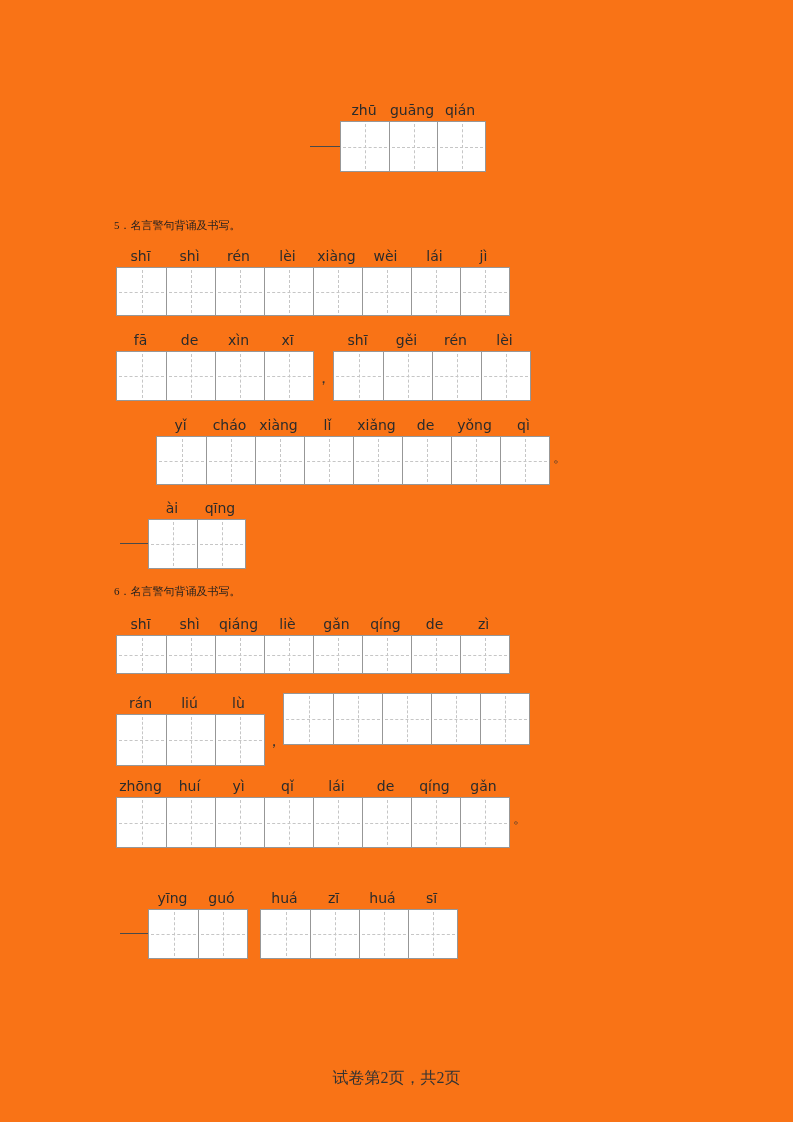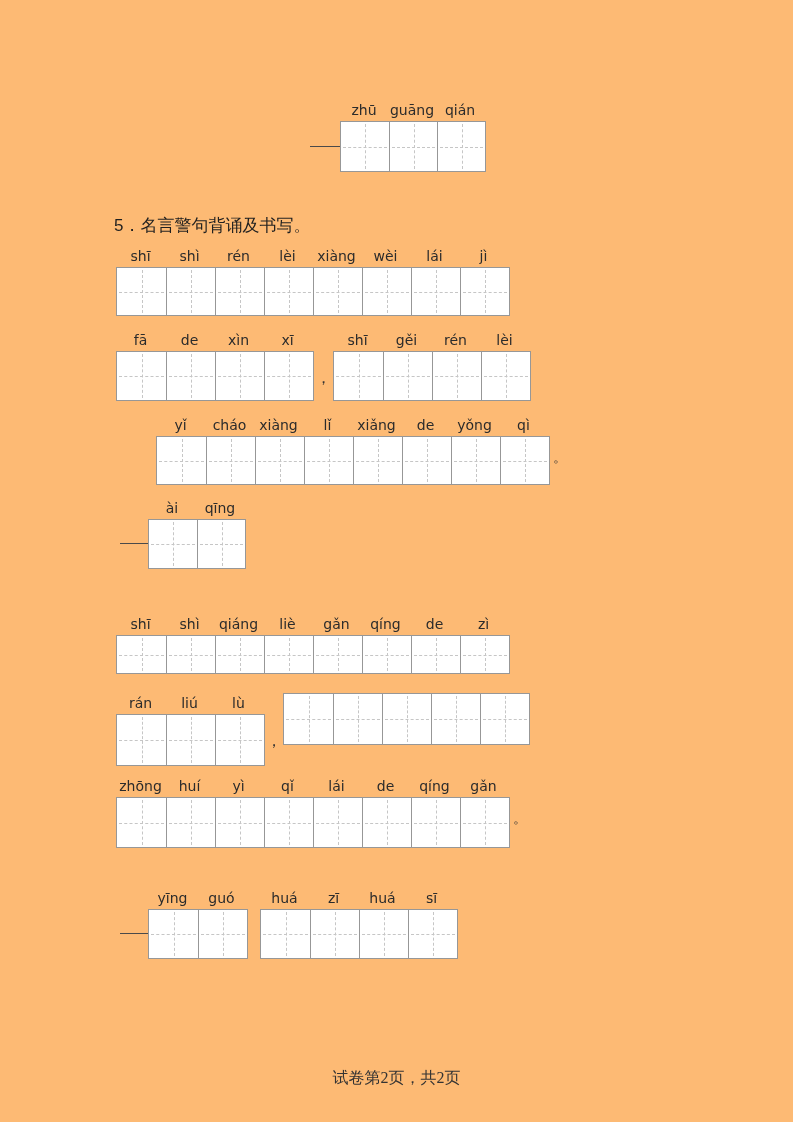--- a/index.html
+++ b/index.html
@@ -1,17 +1,17 @@
 <!DOCTYPE html>
 <html><head>
 <meta charset="utf-8">
 <style>
   html,body{margin:0;padding:0;background:#ffffff;}
   .page{
-    position:relative;width:793px;height:1122px;background:#fdba74;
+    position:relative;width:793px;height:1122px;background:#f97316;
     font-family:"DejaVu Sans",sans-serif;overflow:hidden;
   }
   
   .block{position:absolute;display:flex;align-items:flex-start;}
   .group{display:flex;flex-direction:column;}
   .labels{display:flex;height:21px;align-items:flex-end;}
   .label{
     display:inline-block;width:var(--cw);text-align:center;
     font-size:14px;line-height:17px;color:#2b2b2b;letter-spacing:0;
     padding-bottom:2px;white-space:nowrap;
@@ -47,22 +47,22 @@
   #b-5d .prefix-line{width:28px;margin-top:45px;}
   #b-6a{top:614px;left:116px;--cw:49px;--ch:37px;}
   #b-6b{top:693px;left:116px;--cw:49px;--ch:50px;}
   #b-6b .sep{width:18px;}
   #b-6c{top:776px;left:116px;justify-content:center;--cw:49px;--ch:49px;}
   #b-6d{top:888px;left:120px;justify-content:center;--cw:49px;--ch:48px;}
   #b-6d .prefix-line{width:28px;margin-top:45px;}
   #b-6d .group + .group{margin-left:12px;}
   
   .heading{
-    position:absolute;font-family:Liberation Sans, sans-serif;
-    font-size:17px;line-height:21px;color:#1f1f1f;white-space:nowrap;
+    position:absolute;font-family:Liberation Serif, serif;
+    font-size:11px;line-height:21px;color:#1f1f1f;white-space:nowrap;
   }
   #h-q5{top:215px;left:114px;}
   #h-q6{top:581px;left:114px;}
   
   .footer{
     position:absolute;top:1068px;left:0;width:100%;text-align:center;
     font-family:"Liberation Serif",serif;font-size:16px;color:#333;
   }
 </style>
 </head>
@@ -174,20 +174,21 @@
           <span class="label">ài</span>
           <span class="label">qīng</span>
         </div>
         <div class="boxes">
           <div class="cell"></div>
           <div class="cell"></div>
         </div>
       </div>
     </div>
 
+  <div class="heading" id="h-q6">6．名言警句背诵及书写。</div>
   <div class="block" id="b-6a">
       <div class="group">
         <div class="labels">
           <span class="label">shī</span>
           <span class="label">shì</span>
           <span class="label">qiáng</span>
           <span class="label">liè</span>
           <span class="label">gǎn</span>
           <span class="label">qíng</span>
           <span class="label">de</span>

